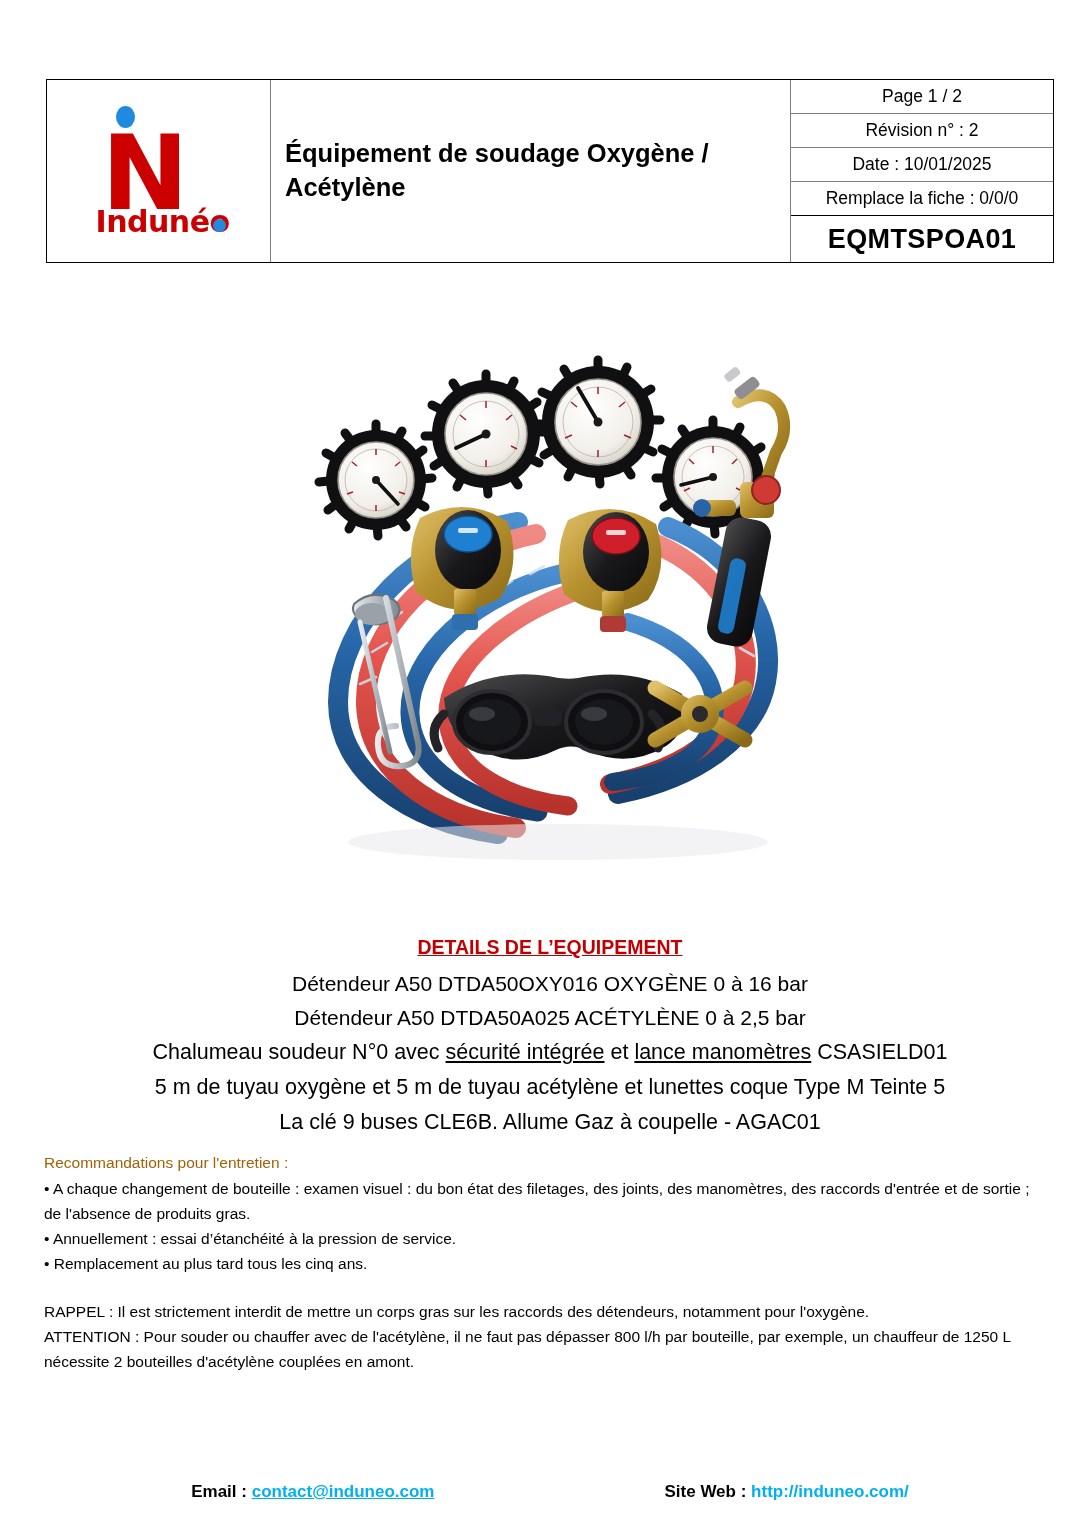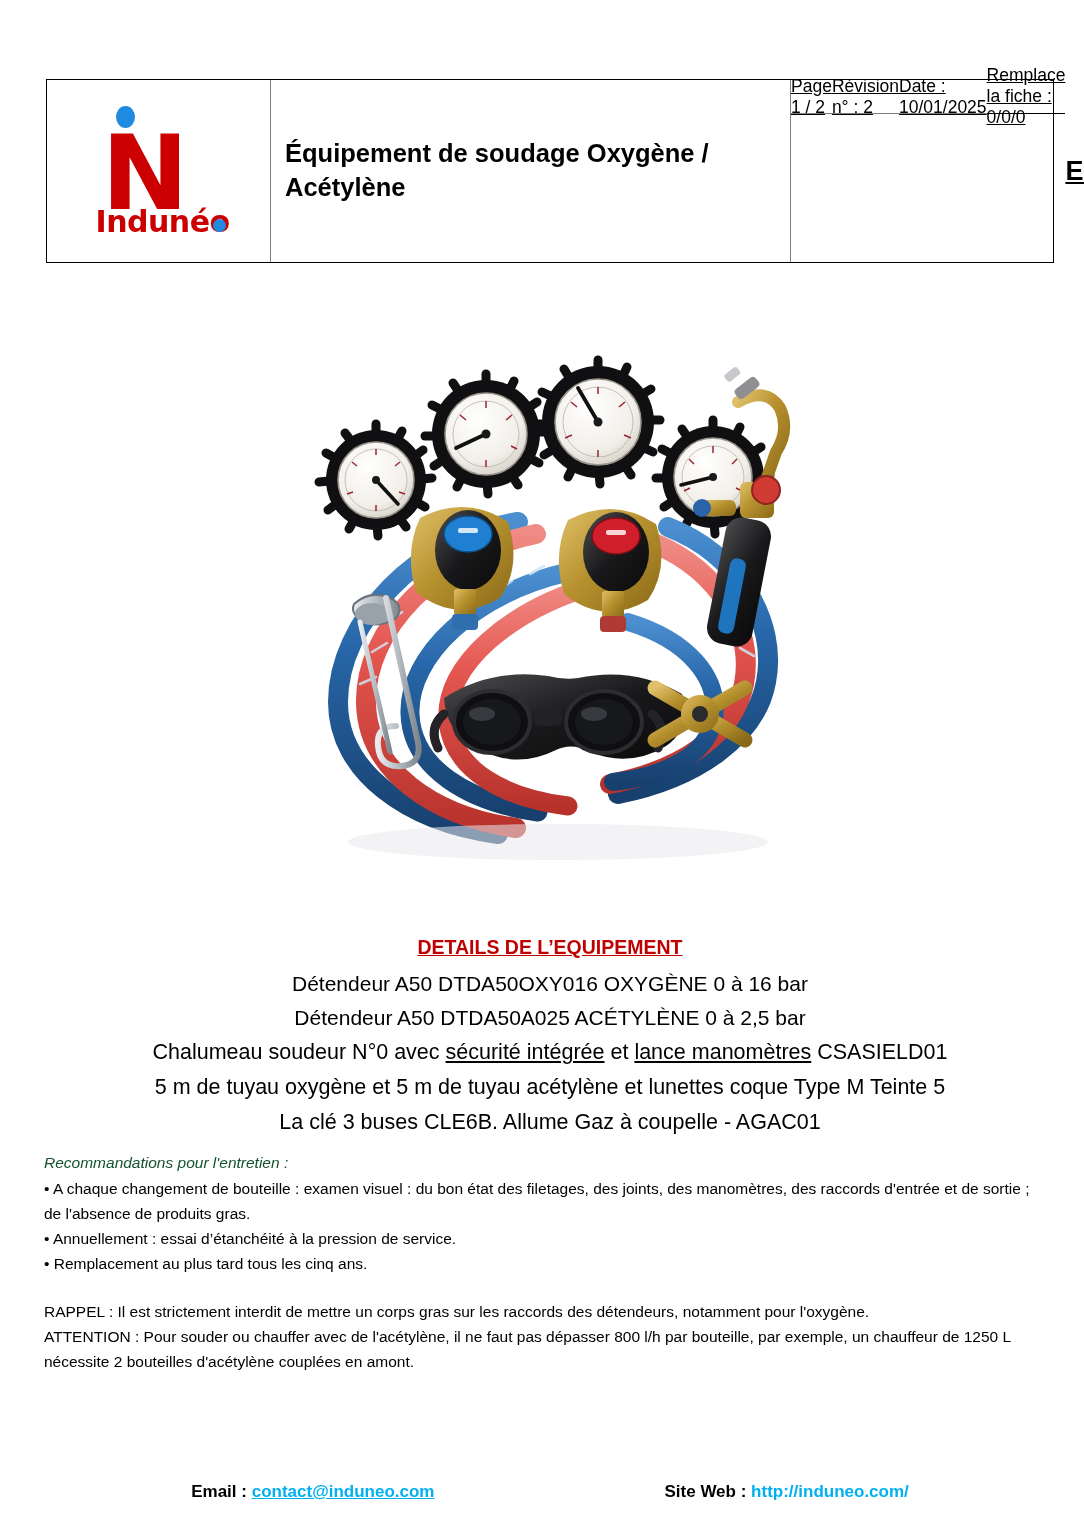--- a/index.html
+++ b/index.html
@@ -66,22 +66,21 @@
   .doc-title {
     font-size: 25.5px;
     font-weight: bold;
     line-height: 1.32;
     color: #000;
   }
   .col-right {
     width: 262px;
     box-sizing: border-box;
     display: flex;
-    flex-direction: row;
-    text-decoration: underline;
+    flex-direction: column;
   }
   .meta-cell {
     box-sizing: border-box;
     border-bottom: 1.4px solid #7f7f7f;
     display: flex;
     align-items: center;
     justify-content: center;
     font-size: 17.5px;
     height: 34px;
     color: #000;
@@ -183,23 +182,22 @@
   .recos {
     position: absolute;
     left: 44px;
     top: 1150px;
     width: 1000px;
     font-size: 15.5px;
     line-height: 1.62;
     color: #000;
   }
   .recos-title {
-    color: #14532d;
+    color: #a16207;
     margin-bottom: 1px;
-    font-style: italic;
   }
   .reco-item { margin: 0; }
   .reco-gap { height: 22px; }
 
   
   .footer {
     position: absolute;
     left: 46px;
     top: 1482px;
     width: 1008px;
@@ -500,21 +498,21 @@
   <div class="detail-line">Détendeur A50 DTDA50OXY016 OXYGÈNE  0 à 16 bar</div>
   <div class="detail-line">Détendeur A50 DTDA50A025 ACÉTYLÈNE  0 à 2,5 bar</div>
 
   <div class="detail-line wide">
     <span>Chalumeau soudeur N°0 avec </span><span class="u">sécurité intégrée</span><span> et </span><span class="u">lance manomètres</span><span> CSASIELD01</span>
   </div>
 
   <div class="detail-line wide">5 m de tuyau oxygène et 5 m de tuyau acétylène et lunettes coque Type M Teinte 5</div>
 
   <div class="detail-line wide">
-    <span>La clé 3 buses </span><span class="b">CLE6B.</span><span> Allume Gaz à coupelle </span><span class="b">-</span><span> AGAC01</span>
+    <span>La clé 9 buses </span><span class="b">CLE6B.</span><span> Allume Gaz à coupelle </span><span class="b">-</span><span> AGAC01</span>
   </div>
 </div>
 
 <div class="recos">
   <div class="recos-title">Recommandations pour l'entretien :</div>
   <p class="reco-item"> • A chaque changement de bouteille : examen visuel : du bon état des filetages, des joints, des manomètres, des raccords d'entrée et de sortie ; de l'absence de produits gras.</p>
   <p class="reco-item">• Annuellement : essai d’étanchéité à la pression de service.</p>
   <p class="reco-item">• Remplacement au plus tard tous les cinq ans.</p>
   <div class="reco-gap"></div>
   <p class="reco-item">RAPPEL : Il est strictement interdit de mettre un corps gras sur les raccords des détendeurs, notamment pour l'oxygène.</p>

